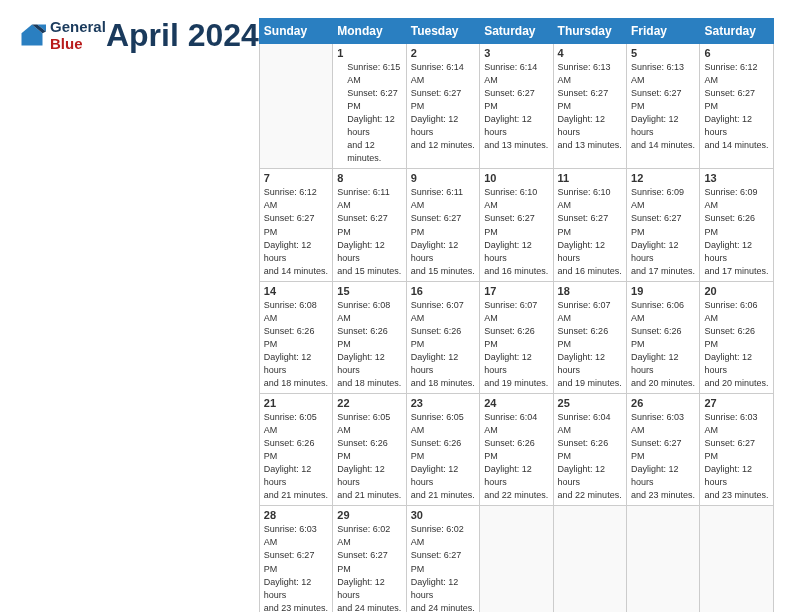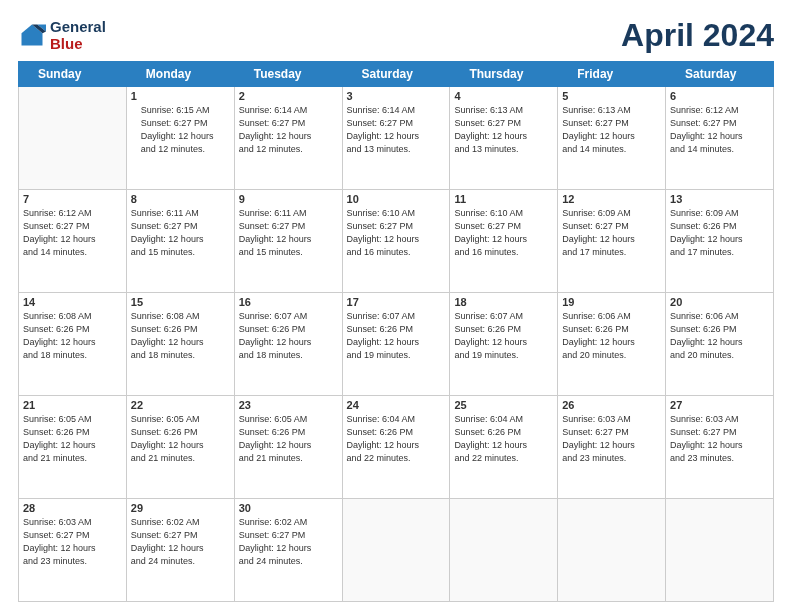--- a/index.html
+++ b/index.html
@@ -8,21 +8,20 @@
       background: #fff;
       width: 792px;
       height: 612px;
       overflow: hidden;
     }
     .page {
       width: 792px;
       height: 612px;
       padding: 18px 18px 10px 18px;
       display: flex;
-      flex-direction: column;
     }
     .header {
       display: flex;
       justify-content: space-between;
       align-items: flex-start;
       margin-bottom: 8px;
     }
     .logo {
       display: flex;
       align-items: center;
@@ -50,21 +49,21 @@
       border: 1px solid #ccc;
       border-collapse: collapse;
       width: 100%;
       table-layout: fixed;
     }
     .calendar th {
       background: #2a7fc1;
       color: #fff;
       font-size: 12px;
       font-weight: bold;
-      padding: 5px 19px;
+      padding: 5px 4px;
       text-align: left;
       border: 1px solid #2a7fc1;
     }
     .calendar td {
       border: 1px solid #ccc;
       vertical-align: top;
       padding: 3px 4px;
       font-size: 9.5px;
       color: #333;
       height: 78px;

